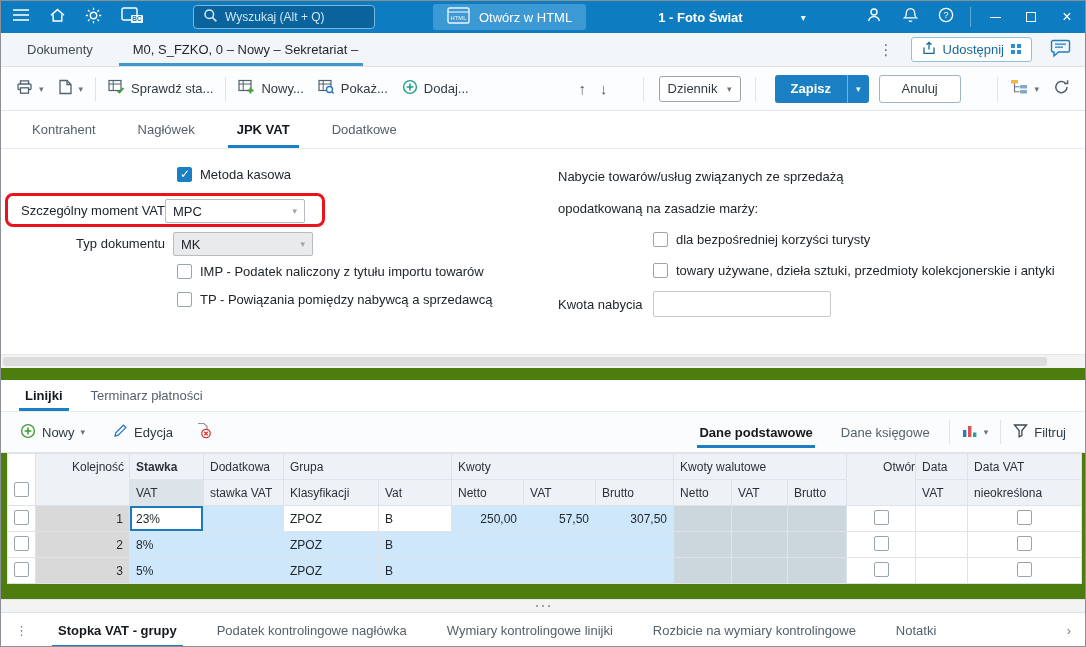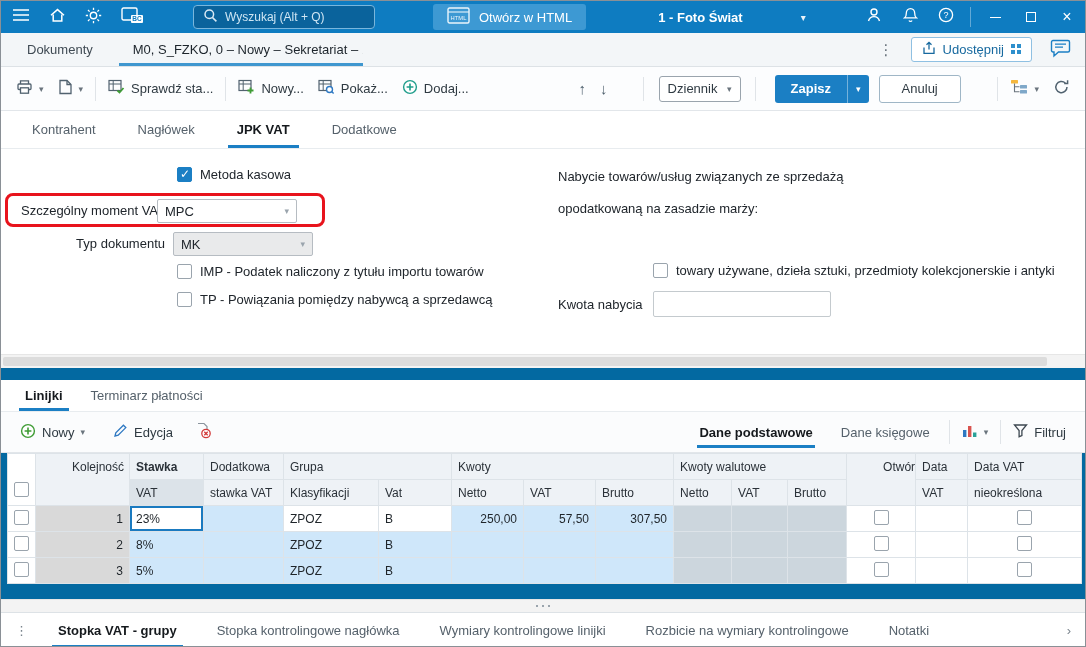--- a/index.html
+++ b/index.html
@@ -1,18 +1,18 @@
 <!DOCTYPE html>
 <html><head>
 <meta charset="utf-8">
 <title>ERP Document</title>
 <style>
   *{margin:0;padding:0;box-sizing:border-box;}
   body{font-family:"Liberation Sans","DejaVu Sans",sans-serif;background:#7a7f84;}
-  .app{position:relative;width:1086px;height:647px;background:#0369a1;overflow:hidden;border:1px solid #8a9096;}
+  .app{position:relative;width:1086px;height:647px;background:#4d7c0f;overflow:hidden;border:1px solid #8a9096;}
 
   
   .topbar{position:absolute;top:0;left:0;right:0;height:32px;background:#0e7cc1;display:flex;align-items:center;color:#fff;padding-left:2px;}
   .tb-icon{width:36px;height:32px;display:flex;align-items:center;justify-content:center;cursor:pointer;}
   .tb-sep{width:1px;height:20px;background:rgba(255,255,255,.35);margin:0 6px;}
   .searchbox{display:flex;align-items:center;gap:7px;width:182px;height:24px;background:#0a639c;border:1px solid #79b6dc;border-radius:4px;padding:0 9px;margin-left:40px;}
   .searchbox input{background:transparent;border:0;outline:none;color:#fff;font-size:12px;width:100%;font-family:inherit;}
   .searchbox input::placeholder{color:#cfe6f4;opacity:1;}
   .htmlbtn{display:flex;align-items:center;gap:9px;height:26px;padding:0 14px;background:#3d99d3;border-radius:3px;color:#fff;font-size:13px;margin-left:58px;cursor:pointer;}
   .company{display:flex;align-items:center;margin-left:72px;font-size:13px;font-weight:bold;cursor:pointer;}
@@ -325,21 +325,21 @@
 
   <div class="formarea">
 
     <div class="abs cbrow" style="left:176px;top:18px;">
       <span class="cb checked"></span>
       <span>Metoda kasowa</span>
     </div>
 
     <div class="abs red-box" style="left:4px;top:44px;width:320px;height:34px;"></div>
     <div class="abs lbl-r" style="left:4px;top:54px;">Szczególny moment VAT</div>
-    <div class="abs dd-box" style="left:156px;top:50px;gap:17px;">
+    <div class="abs dd-box" style="left:164px;top:50px;gap:17px;">
       <span>MPC</span>
       <span class="chev">▾</span>
     </div>
 
     <div class="abs lbl-r" style="left:4px;top:87px;">Typ dokumentu</div>
     <div class="abs dd-box disabled" style="left:172px;top:83px;">
       <span>MK</span>
       <span class="chev">▾</span>
     </div>
 
@@ -348,20 +348,24 @@
       <span>IMP - Podatek naliczony z tytułu importu towarów</span>
     </div>
     <div class="abs cbrow" style="left:176px;top:143px;">
       <span class="cb"></span>
       <span>TP - Powiązania pomiędzy nabywcą a sprzedawcą</span>
     </div>
 
     <div class="abs" style="left:557px;top:20px;">Nabycie towarów/usług związanych ze sprzedażą</div>
     <div class="abs" style="left:557px;top:52px;">opodatkowaną na zasadzie marży:</div>
 
+    <div class="abs cbrow" style="left:652px;top:83px;">
+      <span class="cb"></span>
+      <span>dla bezpośredniej korzyści turysty</span>
+    </div>
     <div class="abs cbrow" style="left:652px;top:114px;">
       <span class="cb"></span>
       <span>towary używane, dzieła sztuki, przedmioty kolekcjonerskie i antyki</span>
     </div>
 
     <div class="abs" style="left:557px;top:148px;">Kwota nabycia</div>
     <input class="abs txtinput" style="left: 652px; top: 142px;" value="">
   </div>
 
   <div class="hscroll" style="top:353px;height:14px;">
@@ -534,21 +538,21 @@
   <div class="hscroll" style="top:598px;height:13px;">
     <div class="grip"></div>
   </div>
 
   <div class="bottomtabs">
     <div class="bside">⋮</div>
     <div class="btab active">
         <span>Stopka VAT - grupy</span>
       </div>
     <div class="btab">
-        <span>Stopka kontrolingowe nagłówka</span>
+        <span>Podatek kontrolingowe nagłówka</span>
       </div>
     <div class="btab">
         <span>Wymiary kontrolingowe linijki</span>
       </div>
     <div class="btab">
         <span>Rozbicie na wymiary kontrolingowe</span>
       </div>
     <div class="btab">
         <span>Notatki</span>
       </div>

